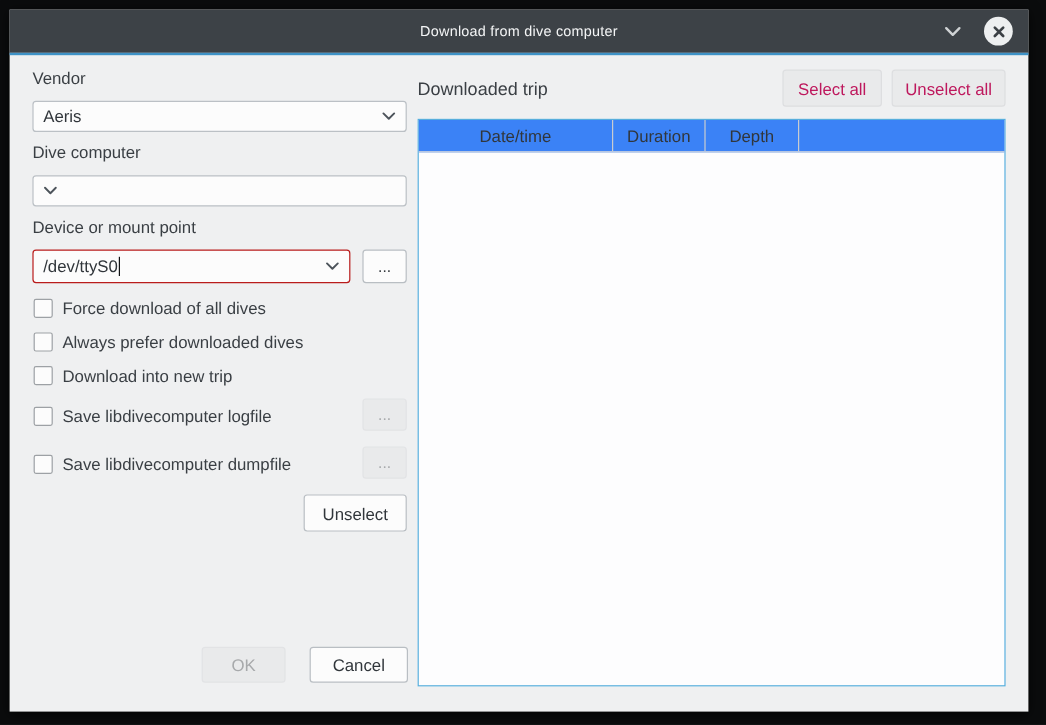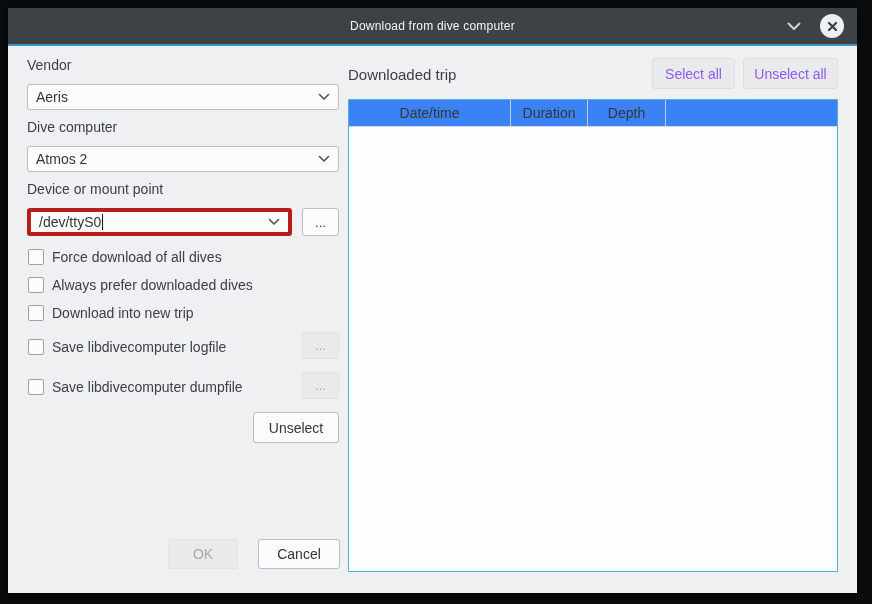--- a/index.html
+++ b/index.html
@@ -15,27 +15,27 @@
   .tb-close{right:8px;width:34px;}
   .close-circle{width:24px;height:24px;border-radius:50%;background:#edeff0;display:flex;
     align-items:center;justify-content:center;}
   .accent{position:absolute;left:0;top:36px;width:100%;height:2px;background:#3e92c6;}
 
   .lbl{position:absolute;font-size:14px;color:#3a3f44;}
 
   .combo{position:absolute;height:26px;background:#fcfcfc;border:1px solid #bbc0c5;border-radius:3px;
     display:flex;align-items:center;padding:0 8px;font-size:14px;color:#31363b;cursor:pointer;}
   .combo .val{flex:1;}
-  .combo.editable{border:4px solid #b91c1c;height:28px;}
+  .combo.editable{border:1px solid #b91c1c;height:28px;}
   .caret{display:inline-block;width:1px;height:16px;background:#101214;margin-left:1px;vertical-align:-3px;}
 
   .btn{position:absolute;background:#fcfcfc;border:1px solid #b9bec3;border-radius:3px;
     font-size:14px;color:#31363b;display:flex;align-items:center;justify-content:center;cursor:pointer;}
   .btn.small{font-size:13px;}
-  .btn.disabled{background:#e9eaeb;border:1px solid #dddee0;color:#8b5cf6;cursor:default;text-align:right;}
+  .btn.disabled{background:#e9eaeb;border:1px solid #dddee0;color:#be185d;cursor:default;text-align:right;}
   .btn.flat-disabled{background:#e9eaeb;border:1px solid #e2e3e5;color:#a7a9ab;cursor:default;}
 
   .cbrow{position:absolute;display:flex;align-items:center;gap:8px;height:18px;}
   .checkbox{width:16px;height:16px;background:#fcfcfc;border:1px solid #9da1a5;border-radius:2px;cursor:pointer;flex:none;}
   .cbrow .cblabel{font-size:14px;color:#3a3f44;}
 
   .heading{position:absolute;font-size:15px;color:#3a3f44;}
 
   .dl-table{position:absolute;left:340px;top:91px;width:490px;height:473px;background:#fdfdfe;
     border:1px solid #57aedd;}
@@ -80,21 +80,20 @@
     <span class="val">Aeris</span>
     <span>
       <svg width="12" height="8" viewBox="0 0 12 8">
           <polyline points="1.5,1.5 6,6 10.5,1.5" fill="none" stroke="#4d545b" stroke-width="1.6" stroke-linecap="round" stroke-linejoin="round"></polyline>
         </svg>
     </span>
   </div>
 
   <div class="lbl" style="left:19px;top:111px;">Dive computer</div>
   <div class="combo" style="left:19px;top:138px;width:312px;">
-    <span class="val">Atmos 2</span>
     <span>
       <svg width="12" height="8" viewBox="0 0 12 8">
           <polyline points="1.5,1.5 6,6 10.5,1.5" fill="none" stroke="#4d545b" stroke-width="1.6" stroke-linecap="round" stroke-linejoin="round"></polyline>
         </svg>
     </span>
   </div>
 
   <div class="lbl" style="left:19px;top:173px;">Device or mount point</div>
   <div class="combo editable" style="left:19px;top:200px;width:265px;">
     <span class="val"><span>/dev/ttyS0</span><span class="caret"></span></span>

